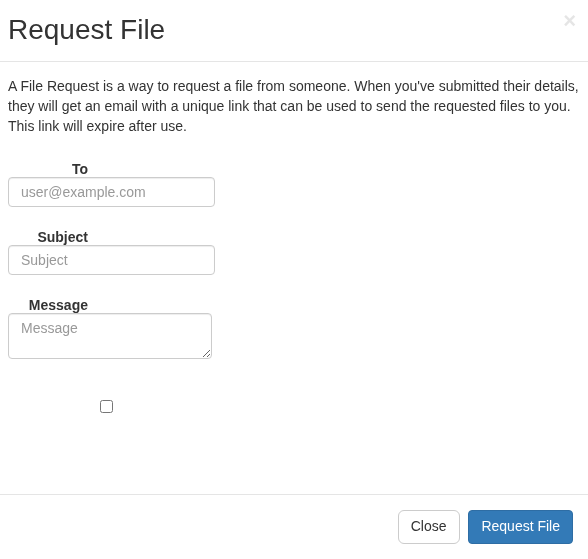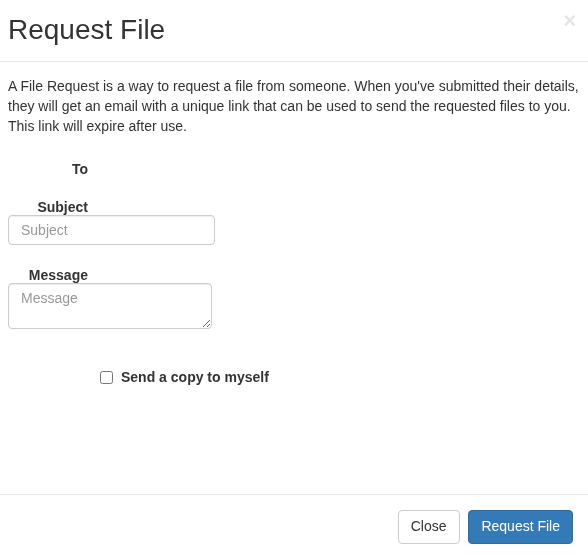--- a/index.html
+++ b/index.html
@@ -102,54 +102,55 @@
       cursor: pointer;
       border: 1px solid transparent;
       border-radius: 4px;
       margin-left: 5px;
       font-family: inherit;
     }
     .btn-default {
       color: #333;
       background: #fff;
       border-color: #ccc;
+      border-radius: 6px;
     }
     .btn-primary {
       color: #fff;
       background: #337ab7;
       border-color: #2e6da4;
     }
   </style>
 </head>
 <body>
 
 <div class="modal-header">
   <button class="close-x">×</button>
   <h2 class="modal-title">Request File</h2>
 </div>
 
 <div class="modal-body">
   <p class="description">A File Request is a way to request a file from someone. When you've submitted their details, they will get an email with a unique link that can be used to send the requested files to you. This link will expire after use.</p>
 
   <div class="form-group">
     <label class="form-label">To</label>
+    <input type="text" class="form-control" placeholder="user@example.com" style="">
   </div>
 
   <div class="form-group">
     <label class="form-label">Subject</label>
     <input type="text" class="form-control" placeholder="Subject" style="">
   </div>
 
   <div class="form-group">
     <label class="form-label">Message</label>
     <textarea class="form-control" placeholder="Message" style=""></textarea>
   </div>
 
   <div class="checkbox-wrap">
     <input type="checkbox" id="sc" style="">
-    <label for="sc">Send a copy to myself</label>
   </div>
 </div>
 
 <div class="modal-footer">
   <button class="btn btn-default">Close</button>
   <button class="btn btn-primary">Request File</button>
 </div>
 
 </body></html>

